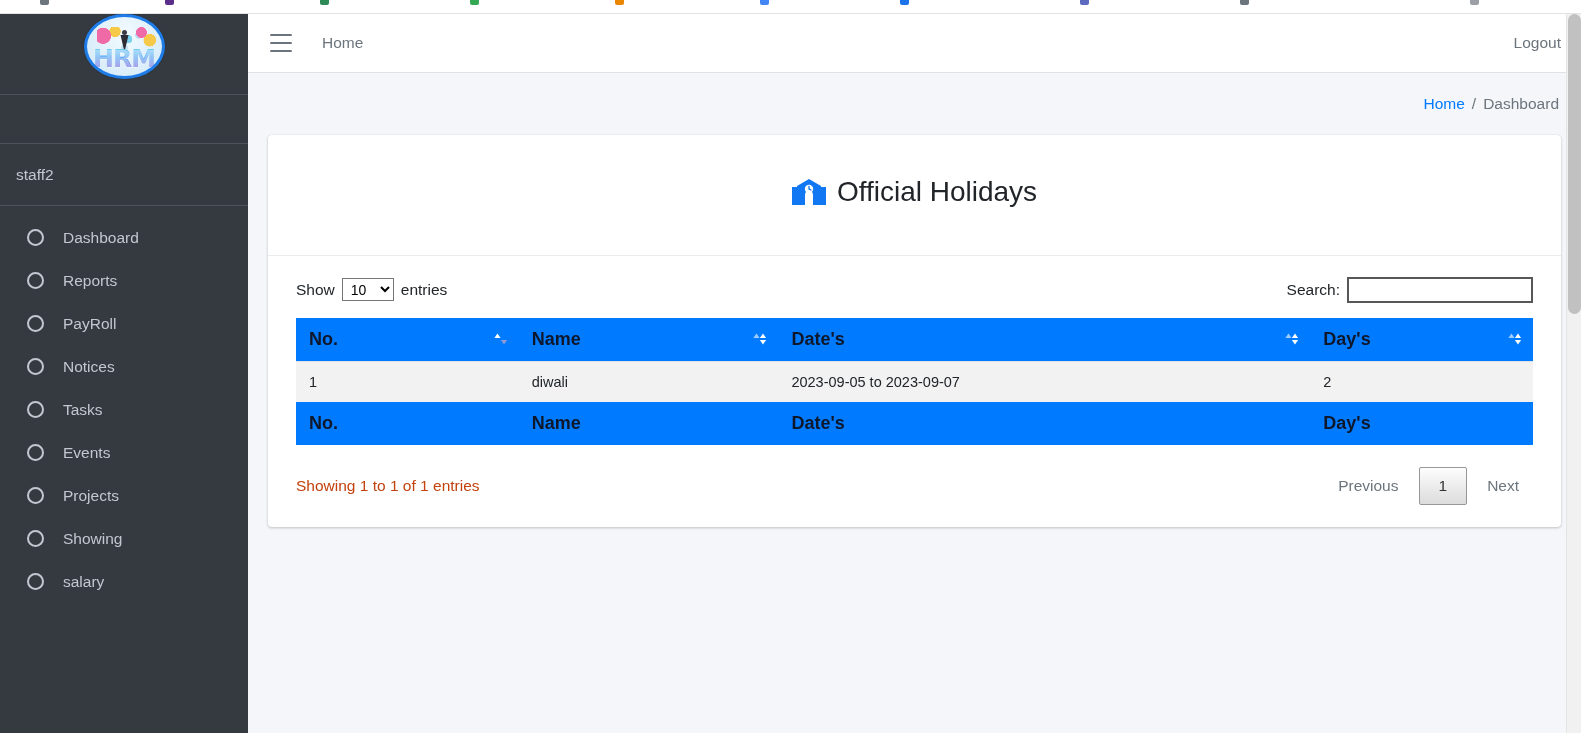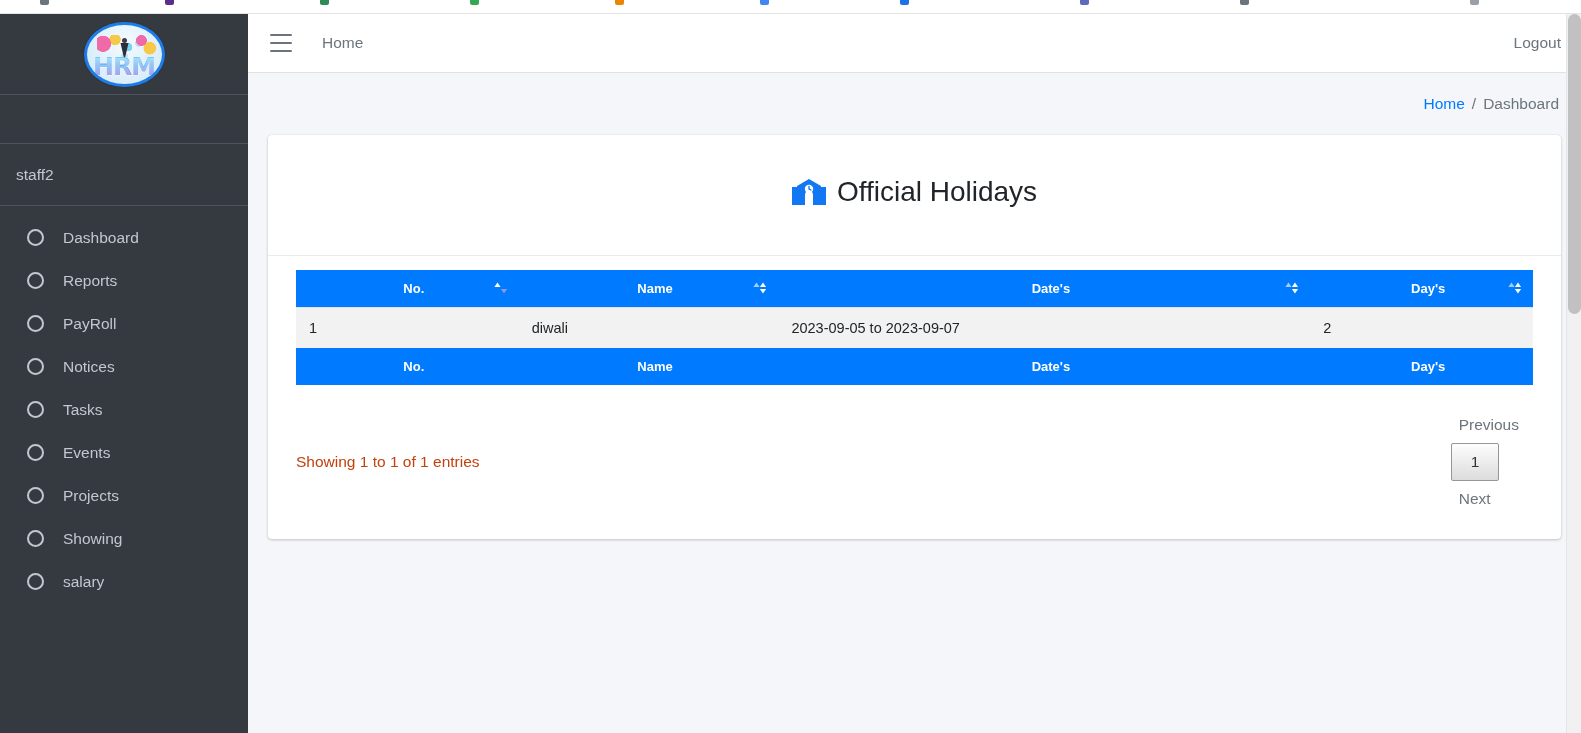--- a/index.html
+++ b/index.html
@@ -50,21 +50,21 @@
     width: 248px;
     flex: 0 0 248px;
     background: #343a40;
     height: 719px;
     overflow: hidden;
     position: relative;
   }
   .brand {
     height: 81px;
     display: flex;
-    align-items: center;
+    align-items: flex-start;
     justify-content: center;
     border-bottom: 1px solid #4b545c;
   }
   .logo-oval {
     width: 81px; height: 65px;
     border-radius: 50%;
     border: 3px solid #1e7ce8;
     background: radial-gradient(ellipse at 50% 30%, #f3fbff 0%, #dff0fb 55%, #cfe8f8 100%);
     position: relative;
     overflow: hidden;
@@ -271,24 +271,24 @@
   }
 
   
   table.dt {
     width: 100%;
     border-collapse: collapse;
     table-layout: fixed;
   }
   table.dt thead th, table.dt tfoot th {
     background: #007bff;
-    color: #ffffff;
-    font-size: 13px;
+    color: #0f172a;
+    font-size: 18px;
     font-weight: bold;
-    text-align: center;
+    text-align: left;
     padding: 11px 0 11px 13px;
     position: relative;
     cursor: pointer;
     white-space: nowrap;
   }
   table.dt tfoot th { cursor: default; }
   .sort-ico {
     position: absolute;
     right: 10px;
     top: 50%;
@@ -308,21 +308,21 @@
   .col-days { width: 18.0%; }
 
   
   .table-footer {
     display: flex;
     align-items: center;
     justify-content: space-between;
     padding-top: 22px;
   }
   .dt-info { font-size: 15.5px; color: #c2410c; }
-  .dt-pagination { display: flex; align-items: flex-start; flex-direction: column; }
+  .dt-pagination { display: flex; align-items: center; }
   .page-link {
     font-size: 15.5px;
     color: #6c757d;
     padding: 9px 14px;
     cursor: pointer;
     user-select: none;
   }
   .page-current {
     font-size: 15.5px;
     color: #333;
@@ -469,20 +469,37 @@
               <path d="M17 0 L29 7 L29 26 L21 26 L21 16 A4 4 0 0 0 13 16 L13 26 L5 26 L5 7 Z" fill="#1177f2"></path>
               <circle cx="17" cy="10" r="4.2" fill="#ffffff"></circle>
               <path d="M17 7.3 L17 10 L19 11" stroke="#1177f2" stroke-width="1.3" fill="none" stroke-linecap="round"></path>
             </svg>
             <span>Official Holidays</span>
           </h1>
         </div>
 
         <div class="card-body">
 
+          <div class="table-controls">
+            <label class="dt-length">
+              <span>Show</span>
+              <select>
+                <option selected="">10</option>
+                <option>25</option>
+                <option>50</option>
+                <option>100</option>
+              </select>
+              <span>entries</span>
+            </label>
+
+            <label class="dt-filter">
+              <span>Search:</span>
+              <input type="search" value="" style="">
+            </label>
+          </div>
 
           <table class="dt">
             <colgroup>
               <col class="col-no">
                 <col class="col-name">
                 <col class="col-dates">
                 <col class="col-days">
             </colgroup>
             <thead>
               <tr>

